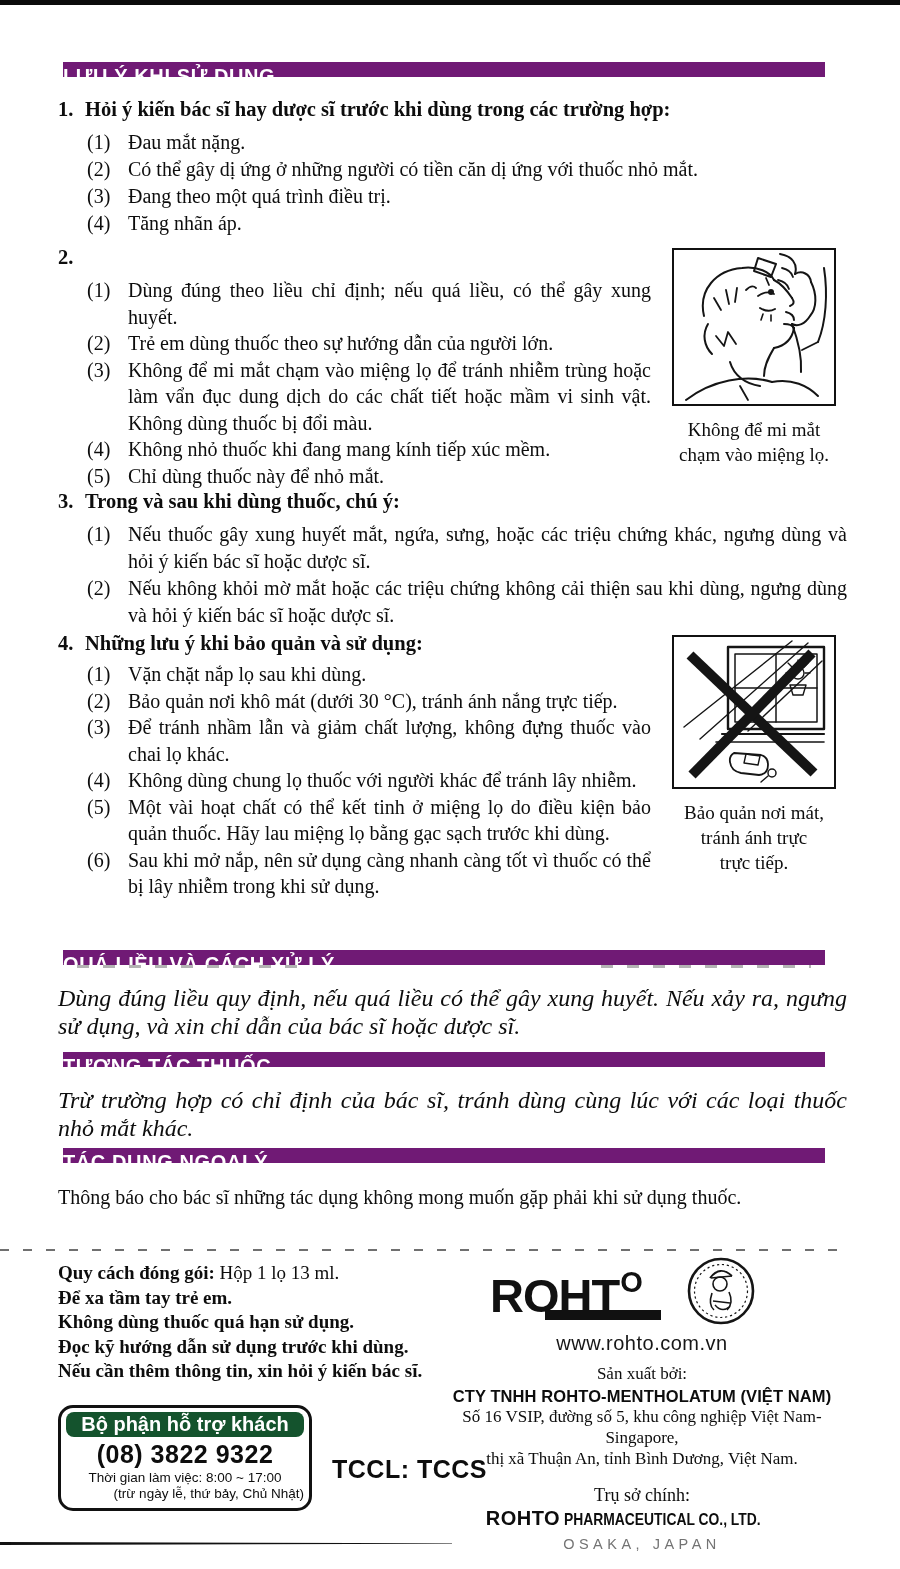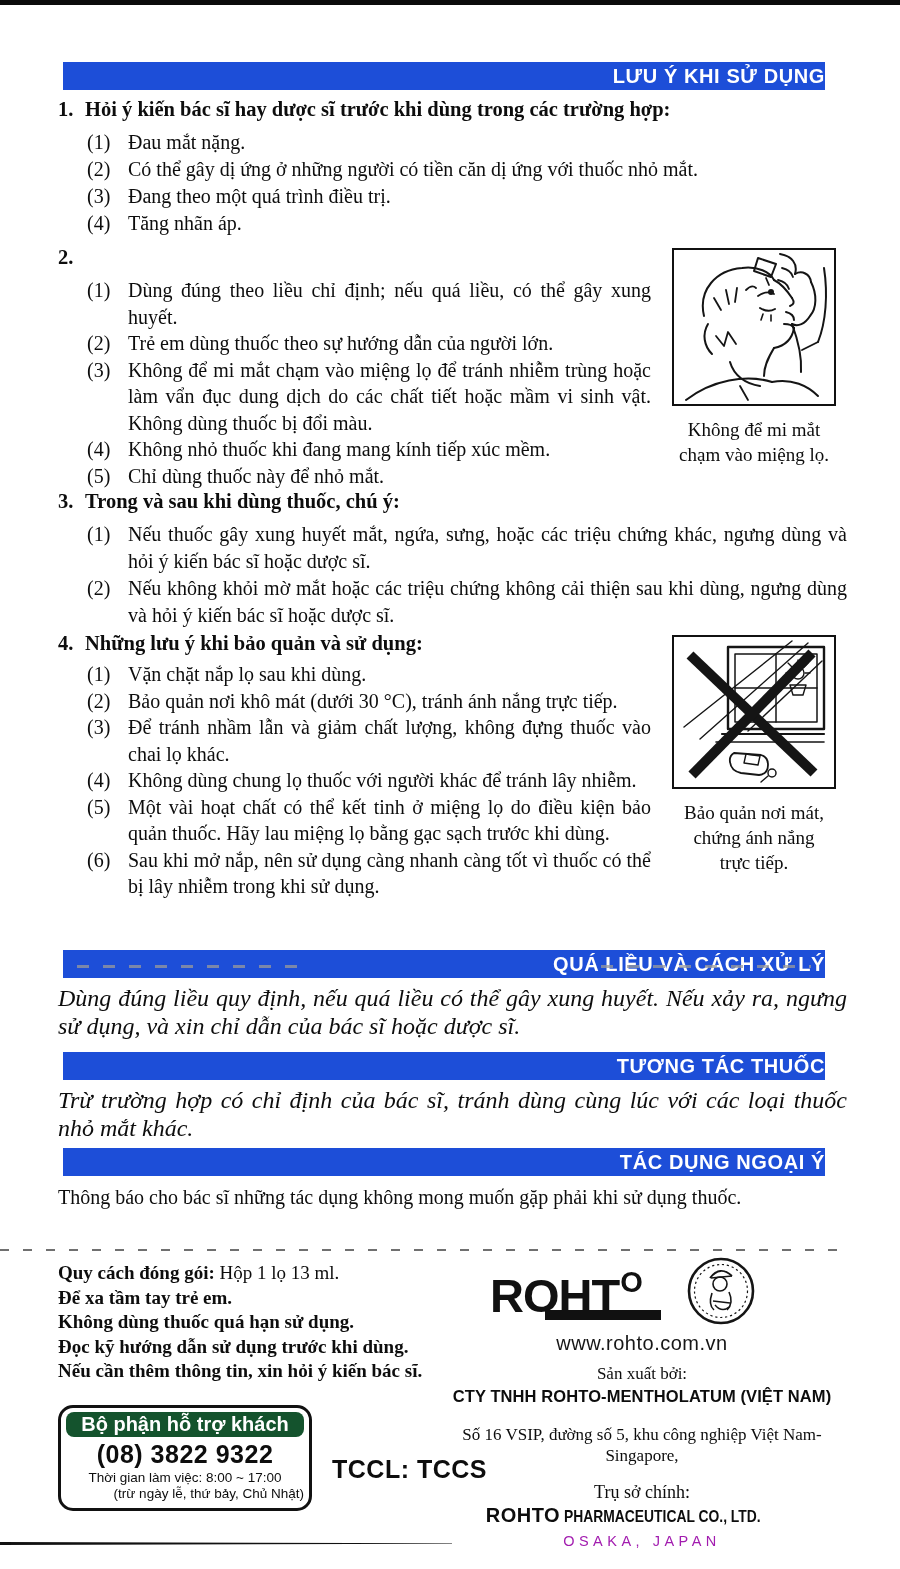--- a/index.html
+++ b/index.html
@@ -11,23 +11,23 @@
   }
   .abs { position:absolute; }
 
   
   .top-line { left:0; top:0; width:900px; height:5px; background:#0b0b0b; }
   .taper-line { left:0; top:1542px; width:452px; height:3px; background:#111;
     clip-path:polygon(0 0,100% 38%,100% 62%,0 100%); }
 
   
   .hbar {
-    left:63px; width:762px; height:28px; background:#1d4ed8; color:#ffffff;
+    left:63px; width:762px; height:15px; background:#701a75; color:#ffffff;
     font-family:"Liberation Sans","DejaVu Sans",sans-serif; font-weight:bold;
-    font-size:20px; letter-spacing:.6px; text-align:right; line-height:28px;
+    font-size:20px; letter-spacing:.6px; text-align:left; line-height:28px;
   }
   .bar-dash { position:absolute; height:3px; top:15px;
     background:repeating-linear-gradient(90deg,#9a9a9a 0 12px,transparent 12px 26px); opacity:.75; }
 
   
   .sec { left:58px; width:789px; font-size:20px; }
   .s-title { display:flex; font-weight:bold; font-size:20.5px; line-height:26px; }
   .s-num { width:27px; flex:none; }
   .items { margin-top:7px; margin-left:29px; }
   .item { display:flex; line-height:27px; }
@@ -62,29 +62,29 @@
     font-family:"Liberation Sans","DejaVu Sans",sans-serif; font-weight:bold;
     font-size:47px; letter-spacing:-1px; line-height:48px; color:#111; }
   .logo-sup { font-size:29px; vertical-align:20px; letter-spacing:0; margin-left:1px; }
   .logo-bar { position:absolute; left:55px; top:52px; width:116px; height:10px; background:#111; }
   .emblem { position:absolute; left:196px; top:0px; }
   .website { font-family:"Liberation Sans","DejaVu Sans",sans-serif; font-size:20px;
     letter-spacing:.5px; color:#161616; margin-top:0px; }
   .madeby { font-size:17px; margin-top:9px; }
   .company { font-family:"Liberation Sans","DejaVu Sans",sans-serif; font-weight:bold;
     font-size:16.5px; margin-top:3px; letter-spacing:.1px; }
-  .addr { font-size:17px; line-height:21px; margin-top:18px; }
+  .addr { font-size:17px; line-height:21px; margin-top:0; }
   .hq-label { font-size:18px; margin-top:16px; }
   .hq-line { margin-top:1px; white-space:nowrap; }
   .hq-bold { font-family:"Liberation Sans","DejaVu Sans",sans-serif; font-weight:bold;
     font-size:20px; letter-spacing:.5px; }
   .hq-rest { display:inline-block; font-family:"Liberation Sans","DejaVu Sans",sans-serif;
     font-weight:bold; font-size:16.5px; transform:scaleX(.84); transform-origin:left center; }
   .hq-city { font-family:"Liberation Sans","DejaVu Sans",sans-serif; font-size:14.5px;
-    letter-spacing:4.5px; color:#a21caf; margin-top:6px; }
+    letter-spacing:4.5px; color:#737373; margin-top:6px; }
 
   
   .support { left:58px; top:1405px; width:254px; border:3px solid #111; border-radius:15px;
     padding:4px 5px 6px; background:#fff;
     font-family:"Liberation Sans","DejaVu Sans",sans-serif; text-align:center; }
   .support-title { background:#14532d; color:#fff; border-radius:8px; font-size:20px;
     font-weight:bold; line-height:25px; height:25px; }
   .support-phone { font-size:25px; font-weight:bold; letter-spacing:.5px; margin-top:3px; }
   .support-hours { font-size:13.5px; line-height:16px; margin-top:1px; }
   .support-note { font-size:13.5px; line-height:16px;text-align:right; }
@@ -275,21 +275,21 @@
           <path d="M72,117 l14,2 l-2,9 l-14,-2 z" stroke-width="1.4"></path>
           <circle cx="98" cy="136" r="4" stroke-width="1.5"></circle>
           <path d="M94,139 l-7,6" stroke-width="1.4"></path>
 
           <path d="M16,18 L140,136" stroke-width="10" stroke-linecap="butt"></path>
           <path d="M138,16 L18,138" stroke-width="10" stroke-linecap="butt"></path>
         </svg>
       </div>
       <div class="figcap" style="">
         <div>Bảo quản nơi mát,</div>
-        <div>chứng ánh nắng</div>
+        <div>tránh ánh trực</div>
         <div>trực tiếp.</div>
       </div>
     </div>
   </div>
 
   <div class="abs hbar" style="top:950px">
     <span>QUÁ LIỀU VÀ CÁCH XỬ LÝ</span>
     <div class="bar-dash" style="left:14px;width:230px"></div>
     <div class="bar-dash" style="right:14px;width:210px"></div>
   </div>
@@ -328,20 +328,21 @@
         <path d="M26,37 Q22,49 28,54" stroke-width="1.6"></path>
         <path d="M43,36 Q48,47 41,54" stroke-width="1.6"></path>
         <path d="M27,45 L44,47" stroke-width="1.4"></path>
         <path d="M29,49 q7,8 14,2" stroke-width="1.4"></path>
       </svg>
     </div>
     <div class="website">www.rohto.com.vn</div>
     <div class="madeby">Sản xuất bởi:</div>
     <div class="company">CTY TNHH ROHTO-MENTHOLATUM (VIỆT NAM)</div>
     <div class="addr">Số 16 VSIP, đường số 5, khu công nghiệp Việt Nam-Singapore,</div>
+    <div class="addr">thị xã Thuận An, tỉnh Bình Dương, Việt Nam.</div>
     <div class="hq-label">Trụ sở chính:</div>
     <div class="hq-line">
       <span class="hq-bold">ROHTO</span>
       <span class="hq-rest">PHARMACEUTICAL CO., LTD.</span>
     </div>
     <div class="hq-city">OSAKA, JAPAN</div>
   </div>
 
   <div class="abs support">
     <div class="support-title">Bộ phận hỗ trợ khách hàng</div>

